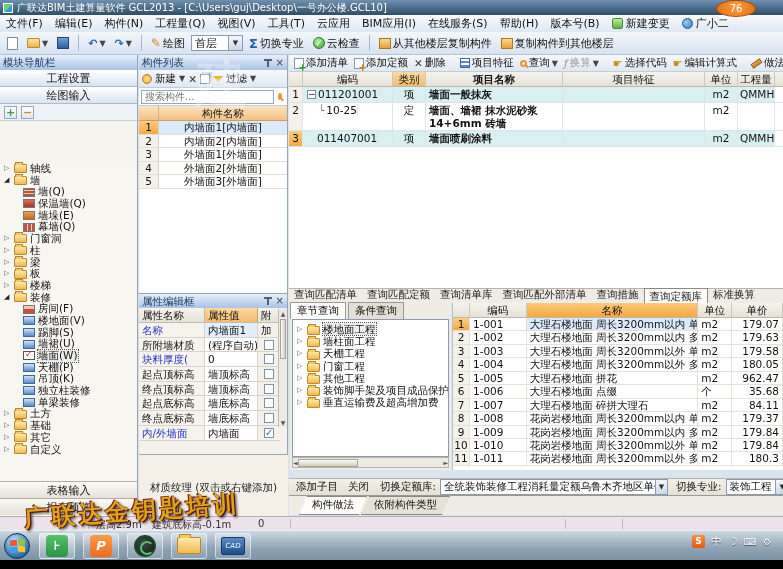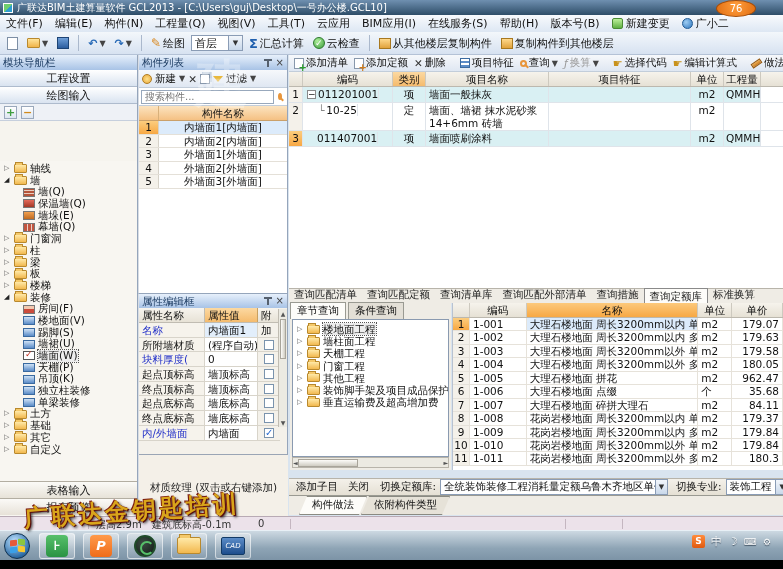--- a/index.html
+++ b/index.html
@@ -115,21 +115,21 @@
 .plusdoc.y::before{color:#d07c1c;}
 .delx{color:#333;font-weight:bold;}
 .featic{width:10px;height:10px;background:repeating-linear-gradient(0deg,#5b8cc8 0 2px,#fff 2px 4px);border:1px solid #3a6aa0;}
 .hand{color:#c8921c;font-size:11px;}
 .brush{width:11px;height:5px;background:linear-gradient(#f0b050,#c87820);transform:rotate(-35deg);border:1px solid #96590f;}
 .gray{color:#999;}
 .ltable{left:289px;top:72px;width:494px;height:216px;background:#fff;font-size:10.5px;}
 .lhead{display:flex;height:15px;background:linear-gradient(#f6f3ec,#e6e1d5);border-bottom:1px solid #bcb8ae;}
 .lhead span{text-align:center;line-height:15px;border-right:1px solid #cdc9bf;overflow:hidden;}
 .lhead .hcat{background:linear-gradient(#fcd9a2,#f5bb6d);}
-.w-num{width:14px;}.w-code{width:90px;}.w-cat{width:33px;}.w-name{width:123px;}.w-feat{width:142px;}.w-unit{width:33px;}.w-qty{width:37px;}
+.w-num{width:14px;}.w-code{width:90px;}.w-cat{width:33px;}.w-name{width:137px;font-weight:bold;}.w-feat{width:142px;}.w-unit{width:33px;}.w-qty{width:37px;}
 .lrow{display:flex;border-bottom:1px solid #dfe4ea;}
 .lrow span{border-right:1px solid #dfe4ea;overflow:hidden;line-height:15px;white-space:nowrap;}
 .lrow .ln{background:#f4f1ea;text-align:center;}
 .lrow.cyan span{background:#d9f0f3;}
 .lrow.cyan .ln{background:#f4f1ea;}
 .lrow.cyan.cur .ln{background:linear-gradient(#fccd7e,#f7a844);}
 .lrow .code{padding-left:3px;}
 .lrow .nm{padding-left:3px;}
 .lrow.two{height:28px;}
 .lrow.two .nm{white-space:normal;line-height:13px;padding-top:1px;}
@@ -138,21 +138,21 @@
 
 .qtabs{left:289px;top:288px;width:494px;height:15px;background:#efece5;border-top:1px solid #b8b4aa;display:flex;align-items:flex-end;font-size:10.5px;white-space:nowrap;}
 .qtab{padding:1px 5px;color:#222;}
 .qtab.act{background:#fdfcf9;border:1px solid #8a8a8a;border-bottom:none;height:15px;line-height:14px;padding:0 5px;}
 
 .chap{left:290px;top:303px;width:161px;height:167px;background:#efece5;}
 .subtabs{height:16px;display:flex;align-items:flex-end;font-size:10.5px;}
 .stab2{padding:1px 6px;border:1px solid #9a9a92;border-bottom:none;background:#e3dfd6;margin-right:2px;}
 .stab2.act{background:#fdfcf9;}
 .chlist{position:absolute;left:2px;top:16px;width:157px;height:138px;background:#fff;border:1px solid #8a9ab0;font-size:10.5px;padding-top:3px;overflow:hidden;}
-.chlist .trow{height:12.2px;line-height:12.2px;}
+.chlist .trow{height:12.2px;line-height:12.2px;align-items:flex-end;}
 .chs{position:absolute;left:2px;top:154px;width:157px;height:11px;background:#eceae2;border:1px solid #b8b4aa;display:flex;align-items:center;font-size:6px;color:#555;}
 .chs .tr{flex:1;height:8px;position:relative;}
 .chs .tr i{position:absolute;left:0;top:0;width:60px;height:8px;background:linear-gradient(#fdfcf9,#cfccc2);border:1px solid #a8a49a;}
 
 .qtable{left:452px;top:303px;width:331px;height:167px;background:#fff;font-size:10.5px;border-left:1px solid #b8c2d0;}
 .qhead{display:flex;height:15px;background:linear-gradient(#f6f3ec,#e6e1d5);border-bottom:1px solid #bcb8ae;}
 .qhead span{text-align:center;line-height:15px;border-right:1px solid #cdc9bf;overflow:hidden;}
 .qhead .hname{background:linear-gradient(#fcc97c,#f7a844);}
 .q-num{width:17px;}.q-code{width:57px;}.q-name{width:172px;}.q-unit{width:34px;}.q-price{width:51px;}
 .qrow{display:flex;height:13.45px;border-bottom:1px solid #e6e2da;}
@@ -250,21 +250,21 @@
     <span class="tbtn">
         <span class="pencil">✎</span>
         <span>绘图</span>
       </span>
     <span class="combo" style="width:52px;">
         <span class="cv">首层</span>
         <span class="dbtn" style="margin-left:auto;">▼</span>
       </span>
     <span class="tbtn">
         <span class="sigma">Σ</span>
-        <span>汇总计算</span>
+        <span>切换专业</span>
       </span>
     <span class="tbtn">
         <i class="okball">✓</i>
         <span>云检查</span>
       </span>
     <i class="tsep"></i>
     <span class="tbtn">
         <i class="cpico"></i>
         <span>从其他楼层复制构件</span>
       </span>

